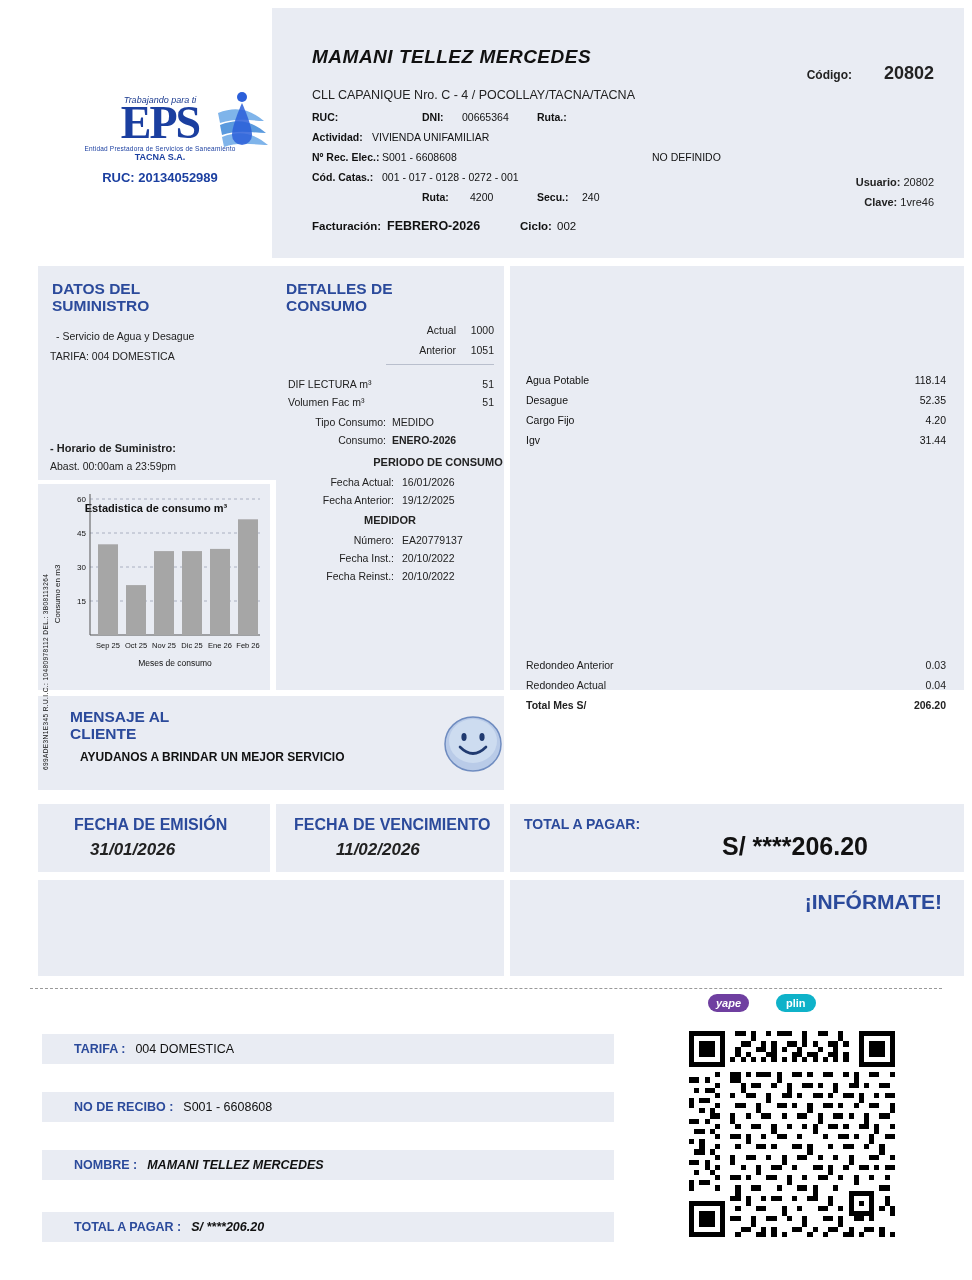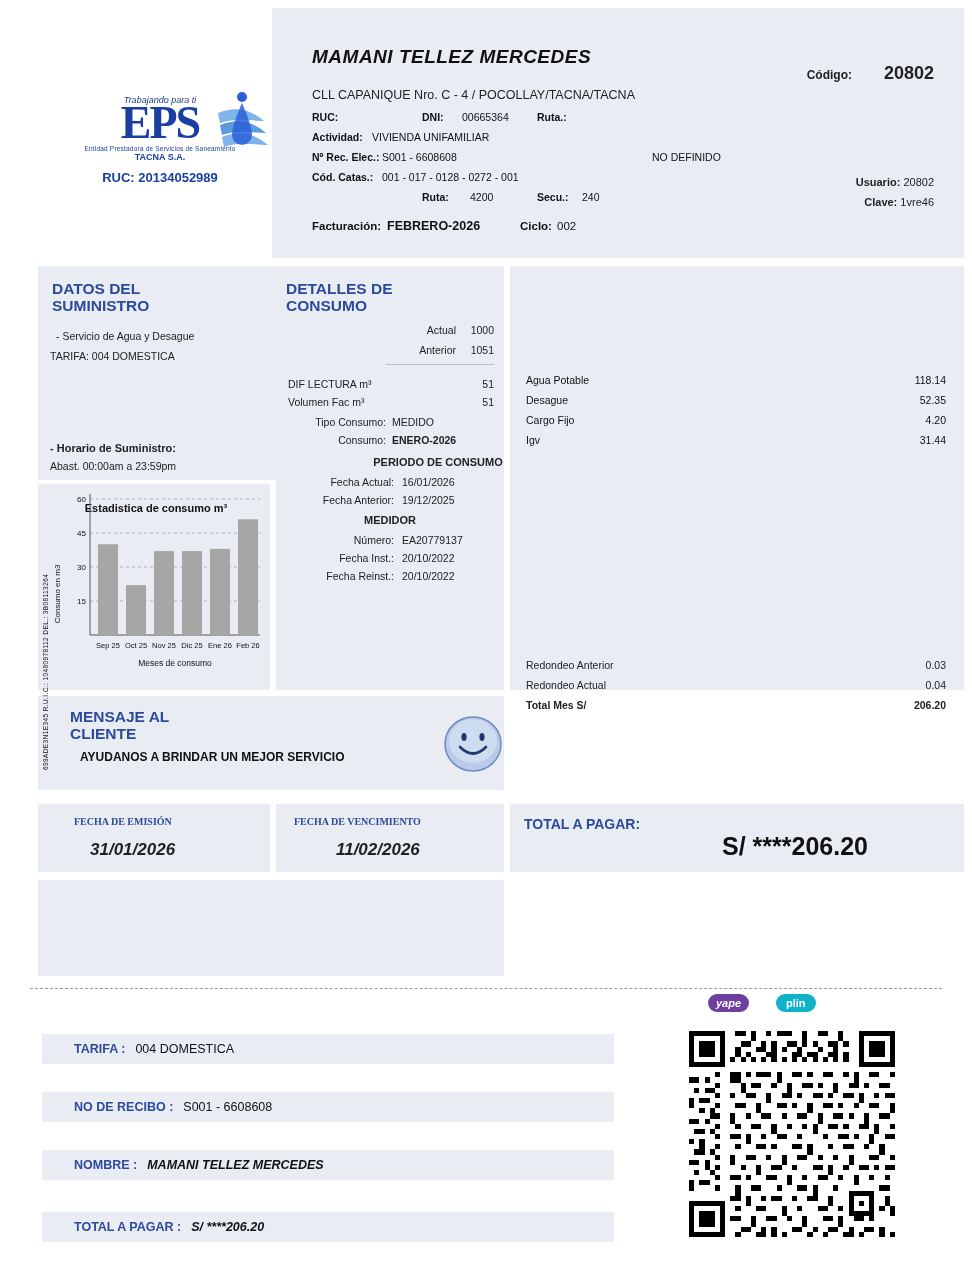--- a/index.html
+++ b/index.html
@@ -105,21 +105,21 @@
   .mensaje-txt { position:absolute; left:42px; top:54px; font-size:12px; font-weight:bold; color:#111; }
   .smiley { position:absolute; left:404px; top:18px; }
 
   
   .fe {
     position:absolute; left:38px; top:804px; width:232px; height:68px; background:#e9ecf3;
   }
   .fv {
     position:absolute; left:276px; top:804px; width:228px; height:68px; background:#e9ecf3;
   }
-  .fe .lbl, .fv .lbl { position:absolute; left:36px; top:12px; color:#2b4a9b; font-weight:bold; font-size:10px;font-family:Liberation Serif, serif; }
+  .fe .lbl, .fv .lbl { position:absolute; left:36px; top:12px; color:#2b4a9b; font-weight:bold; font-size:16px; }
   .fv .lbl { left:18px; }
   .fe .val, .fv .val { position:absolute; left:52px; top:36px; font-size:17px; font-style:italic; font-weight:bold; }
   .fv .val { left:60px; }
 
   
   .total {
     position:absolute; left:510px; top:804px; width:454px; height:68px; background:#e9ecf3;
   }
   .total .lbl { position:absolute; left:14px; top:12px; color:#2b4a9b; font-weight:bold; font-size:14px; }
   .total .val { position:absolute; right:96px; top:28px; font-size:25px; font-weight:bold; color:#111; }
@@ -386,20 +386,23 @@
     <div class="lbl">FECHA DE VENCIMIENTO</div>
     <div class="val">11/02/2026</div>
   </div>
 
   <div class="total">
     <div class="lbl">TOTAL A PAGAR:</div>
     <div class="val">S/ ****206.20</div>
   </div>
 
   <div class="bottom-strip"></div>
+  <div class="informate">
+    <div class="txt">¡INFÓRMATE!</div>
+  </div>
 
   <div class="sep"></div>
 
   <div class="stub-row" style="top:1034px;">
     <span class="stub-lbl">TARIFA :</span>
     <span class="stub-val">004 DOMESTICA</span>
   </div>
   <div class="stub-row" style="top:1092px;">
     <span class="stub-lbl">NO DE RECIBO :</span>
     <span class="stub-val">S001 - 6608608</span>

